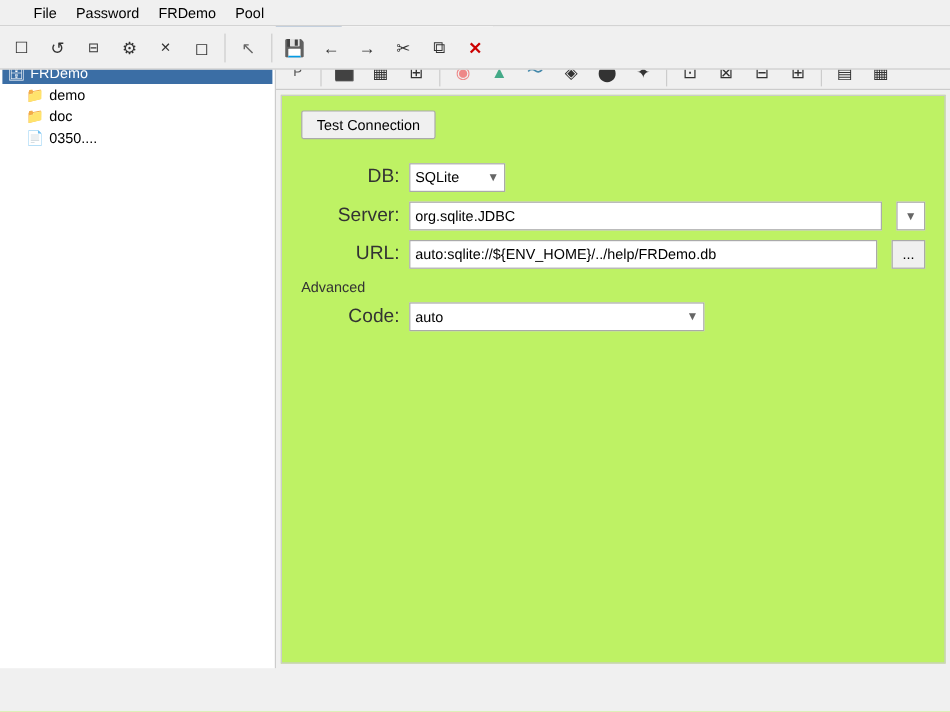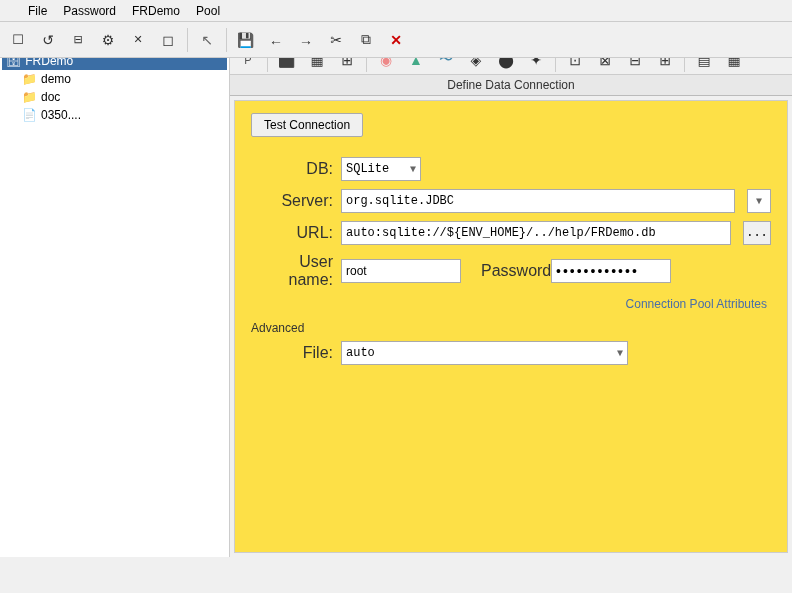--- a/index.html
+++ b/index.html
@@ -133,21 +133,21 @@
       padding: 2px 4px;
       cursor: pointer;
       gap: 4px;
       font-size: 12px;
     }
     .tree-item.selected { background: #3b6ea5; color: white; }
 
     
     .dialog-content {
       flex: 1;
-      background: #fde047;
+      background: #bef264;
       margin: 4px;
       border: 1px solid #ccc;
       overflow-y: auto;
       padding: 12px 16px;
     }
 
     .test-conn-btn {
       display: inline-block;
       padding: 4px 12px;
       background: #f0f0f0;
@@ -176,21 +176,20 @@
       padding-right: 8px;
       font-size: 16px;
       color: #333;
       flex-shrink: 0;
     }
     .form-control {
       display: flex;
       align-items: center;
       gap: 4px;
       flex: 1;
-      font-family: Liberation Mono, monospace;
     }
     .select-box {
       height: 24px;
       border: 1px solid #aaa;
       background: #fff;
       font-size: 12px;
       padding: 0 4px;
       display: flex;
       align-items: center;
       justify-content: space-between;
@@ -342,21 +341,20 @@
       <div class="toolbar-sep"></div>
       <div class="toolbar-btn">⊡</div>
       <div class="toolbar-btn">⊠</div>
       <div class="toolbar-btn">⊟</div>
       <div class="toolbar-btn">⊞</div>
       <div class="toolbar-sep"></div>
       <div class="toolbar-btn">▤</div>
       <div class="toolbar-btn">▦</div>
     </div>
 
-    <div class="dialog-title">Define Data Connection</div>
 
     <div class="dialog-content">
 
       <div style="margin-bottom: 10px;">
         <div class="test-conn-btn">Test Connection</div>
       </div>
 
 
       <div class="form-row">
         <div class="form-label">DB:</div>
@@ -387,45 +385,28 @@
         <div class="form-control">
           <div class="input-with-btn">
             <div class="input-box" style="flex:1;">
               <span>auto:sqlite://${ENV_HOME}/../help/FRDemo.db</span>
             </div>
             <div class="dots-btn">...</div>
           </div>
         </div>
       </div>
 
-      <div class="form-row-inline">
-        <div style="display:flex; align-items:center;">
-          <div class="form-label" style="width:90px;">User name:</div>
-          <div class="input-box" style="width:120px;">
-            <span>root</span>
-          </div>
-        </div>
-        <div style="display:flex; align-items:center; margin-left: 8px;">
-          <div class="form-label" style="width:70px; text-align:right; padding-right:8px;">Password:</div>
-          <div class="input-box" style="width:120px;">
-            <span class="password-dots">••••••••••••</span>
-          </div>
-        </div>
-      </div>
-
-      <div class="pool-link-row">
-        <span class="connection-pool-link">Connection Pool Attributes</span>
-      </div>
+
 
       <div class="advanced-section">
         <div class="advanced-label">Advanced</div>
         <div class="form-row">
-          <div class="form-label">File:</div>
+          <div class="form-label">Code:</div>
           <div class="form-control">
-            <div class="select-box" style="width:287px;">
+            <div class="select-box" style="width:246px;">
               <span>auto</span>
               <span class="arrow">▼</span>
             </div>
           </div>
         </div>
       </div>
     </div>
   </div>
 </div>
 

